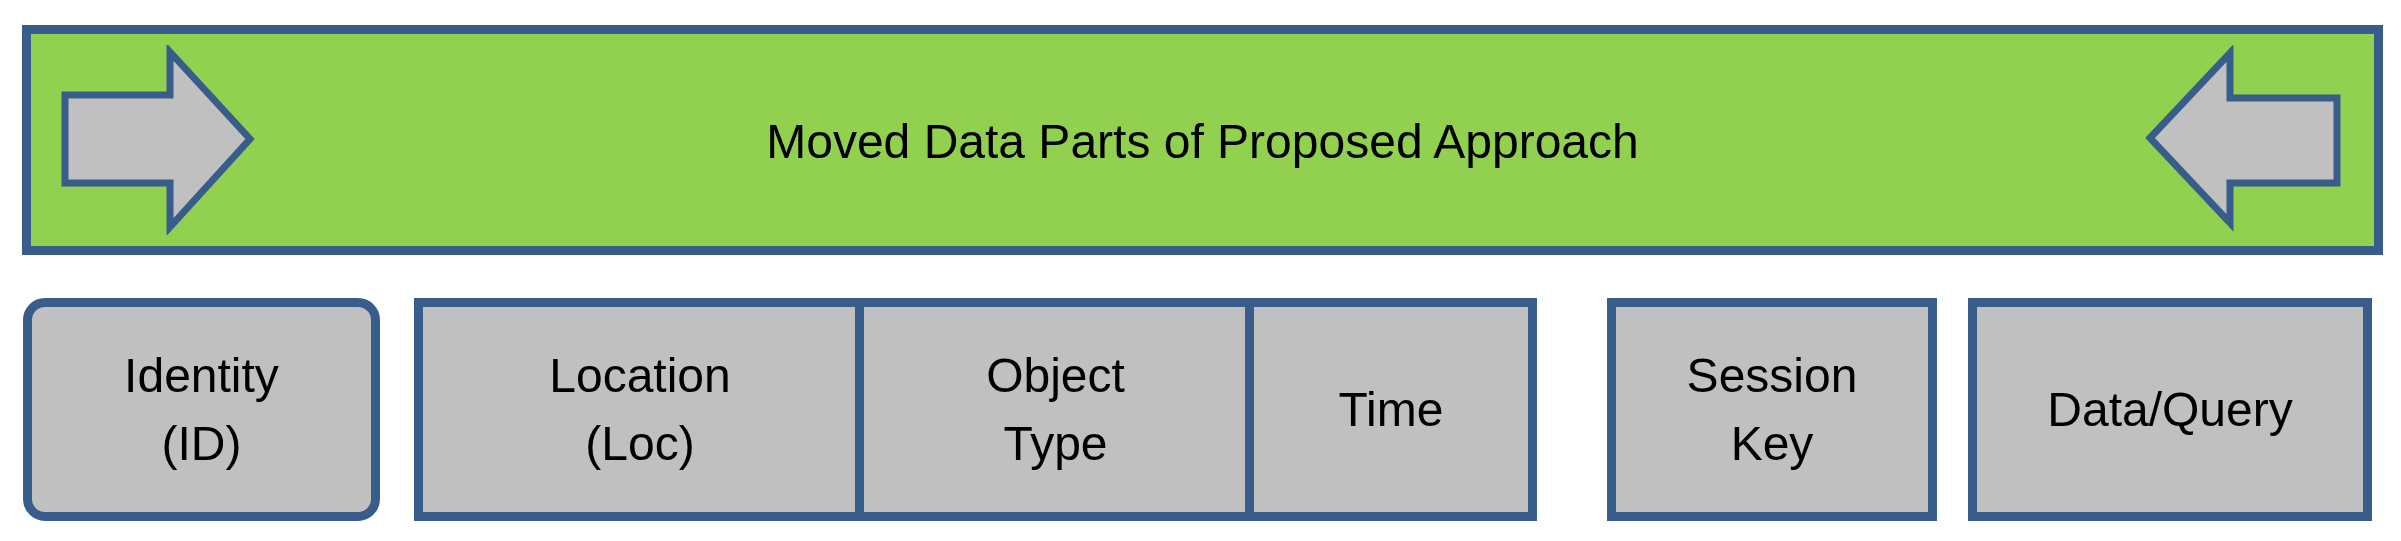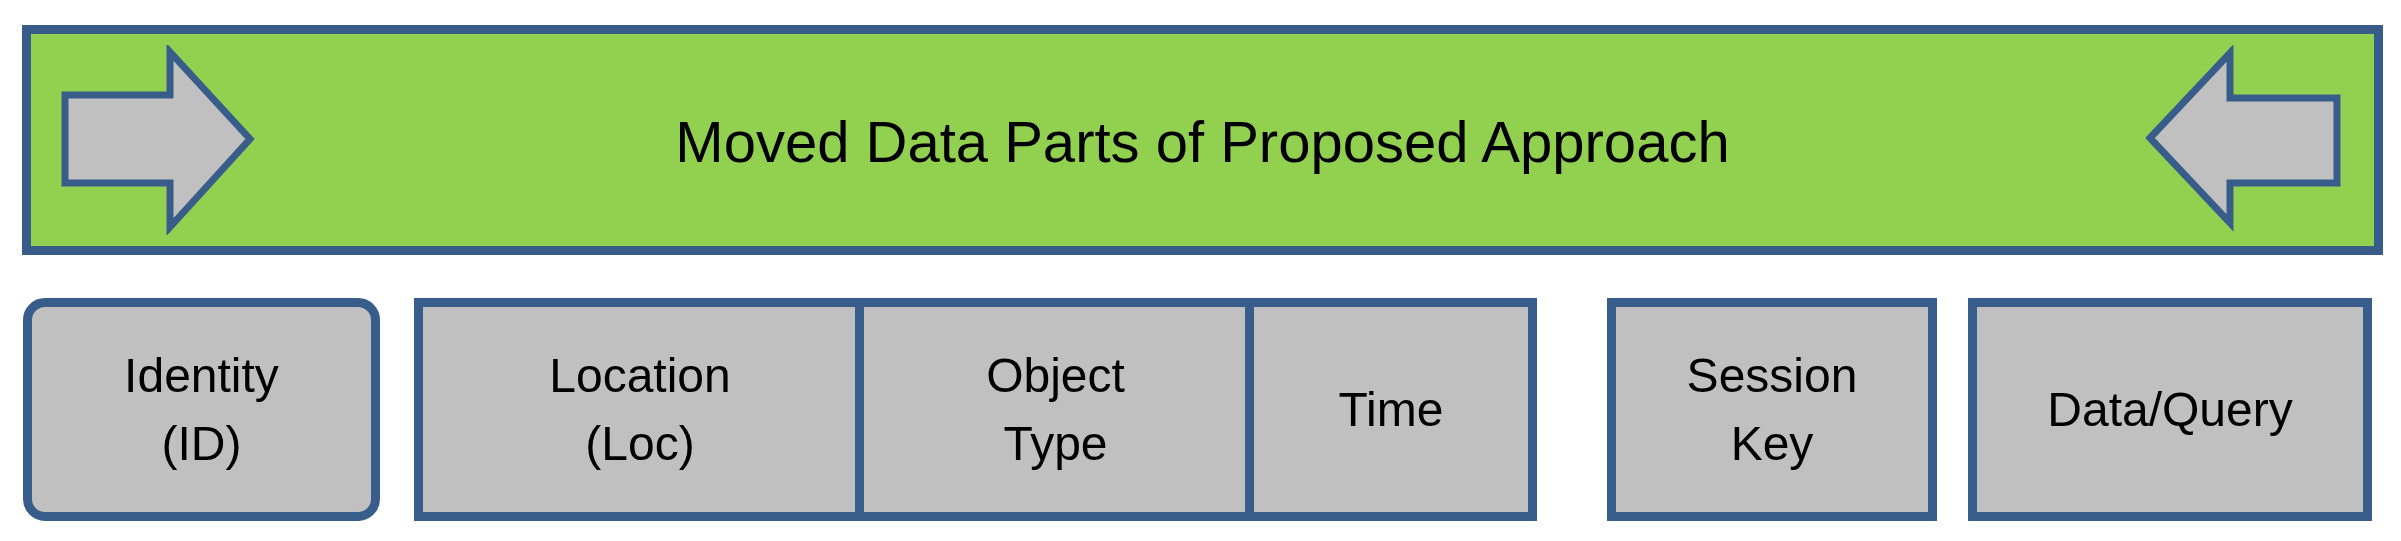--- a/index.html
+++ b/index.html
@@ -18,21 +18,21 @@
     left: 22px; top: 25px;
     width: 2361px; height: 230px;
     box-sizing: border-box;
     background: #92D050;
     border: 9px solid #385D8A;
     display: flex;
     align-items: center;
     justify-content: center;
   }
   .banner-title {
-    font-size: 58px;
+    font-size: 48px;
     line-height: 1;
     padding-top: 4px;
     color: #000000;
     text-align: center;
     letter-spacing: 0px;
   }
 
   .arrow-svg {
     position: absolute;
     top: 45px;

